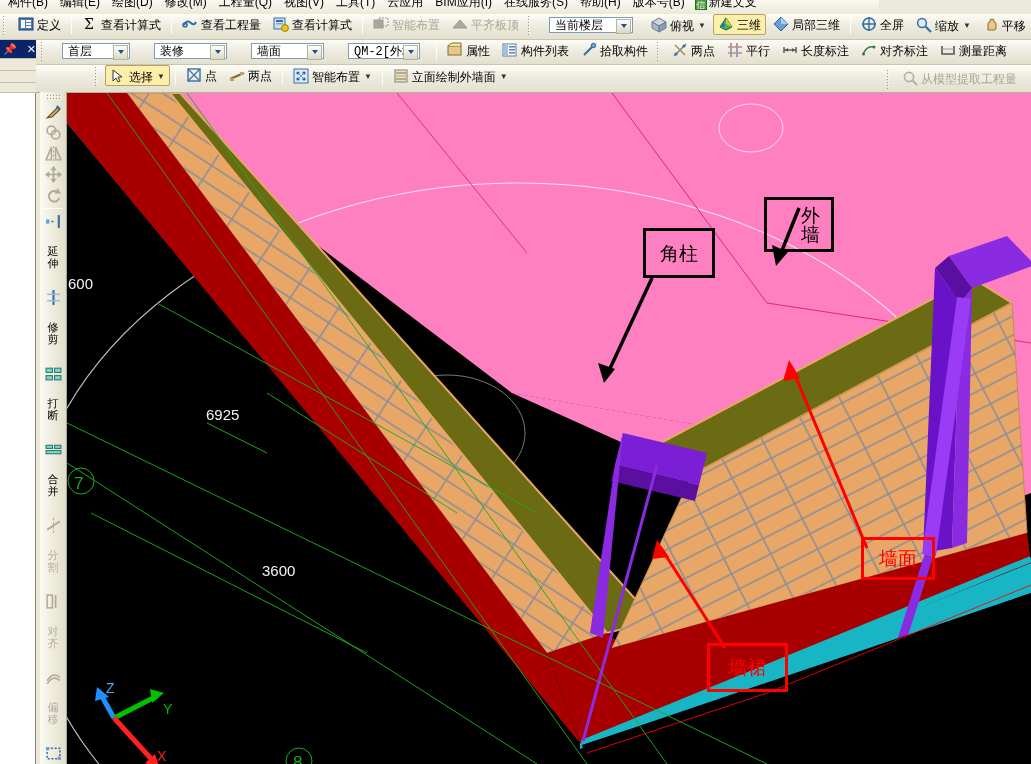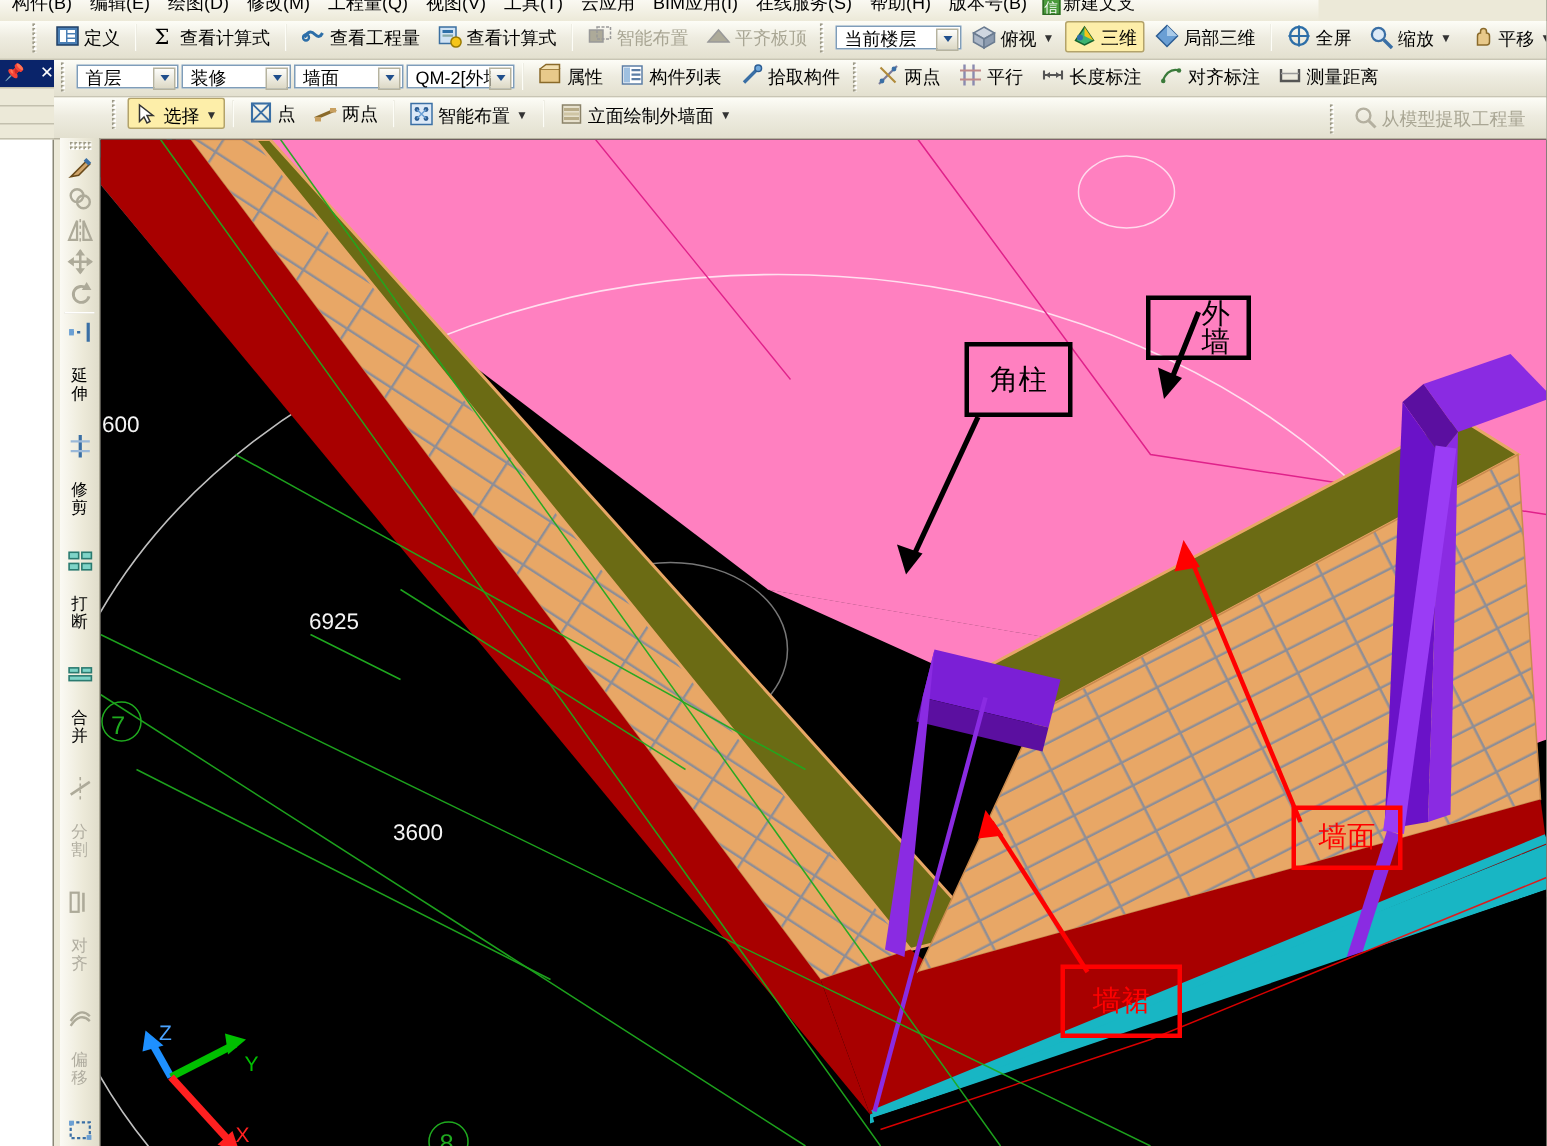--- a/index.html
+++ b/index.html
@@ -33,23 +33,23 @@
     border:1px solid #2e6b24;
   }
 
   
   .toolbar {
     position: absolute; left: 0; width: 1031px;
     background: linear-gradient(to bottom,#fdfdf7 0%, #eeece0 45%, #e3e0cf 100%);
     border-bottom: 1px solid #c8c5b4;
     white-space: nowrap; overflow: hidden;
   }
-  .tb1 { top: 14px; height: 26px; padding-left: 19px; }
+  .tb1 { top: 14px; height: 26px; }
   .tb2 { top: 40px; height: 25px; }
-  .tb3 { top: 65px; height: 28px; border-bottom: 1px solid #b5b29f; }
+  .tb3 { top: 65px; height: 28px; border-bottom: 1px solid #b5b29f; padding-left: 20px; }
 
   .grip {
     display:inline-block; width: 7px; height: 20px; vertical-align: middle;
     margin: 0 3px 0 2px;
     background-image: radial-gradient(#ffffff 40%, transparent 41%), radial-gradient(#9d9a88 40%, transparent 41%);
     background-size: 3px 3px, 3px 3px;
     background-position: 1px 1px, 0px 0px;
     background-repeat: repeat-y, repeat-y;
   }
   .tbsep { display:inline-block; width:1px; height:18px; background:#c6c3b0; vertical-align: middle; margin: 0 4px;
@@ -60,21 +60,21 @@
     border: 1px solid transparent; border-radius: 2px;
   }
   .tbtn.pressed { border:1px solid #b3a36a; background:#fdeea9; }
   .tbtn.disabled { color: #a9a694; }
   .tbtn .ic { display:inline-block; width:16px; height:16px; vertical-align:-3px; margin-right:3px; }
   .caret { display:inline-block; margin-left:4px; font-size:8px; vertical-align:2px; color:#333; }
 
   
   .combo {
     display:inline-block; vertical-align: middle; height:16px; background:#fff;
-    border:1px solid #7f9db9; margin: 0 1px; position:relative; font-size:12px;
+    border:1px solid #7f9db9; margin: 0 12px; position:relative; font-size:12px;font-family:Liberation Mono, monospace;
   }
   .combo .cv { display:inline-block; padding:0 18px 0 5px; line-height:17px; color:#000;
                overflow:hidden; white-space:nowrap; }
   .combo .cb {
     position:absolute; right:1px; top:1px; width:15px; height:15px;
     background: linear-gradient(to bottom,#fdfdfb,#dcd8c4);
     border:1px solid #b6b39f; display:flex; align-items:center; justify-content:center;
   }
   .combo .cb i { border-left:3px solid transparent; border-right:3px solid transparent;
                  border-top:4px solid #1f4e8c; font-style:normal; display:block; }
@@ -497,30 +497,30 @@
     </svg>
 
     <div style="position:absolute;left:39px;top:587px;color:#4aa3ff;font-size:14px">Z</div>
     <div style="position:absolute;left:96px;top:608px;color:#00c000;font-size:14px">Y</div>
     <div style="position:absolute;left:90px;top:655px;color:#ff2020;font-size:14px">X</div>
 
     <div id="vp-overlay">
         <div class="callout" style="left: 552px; top: 135px; width: 72px; height: 50px; margin-left: 24px;">
           <span>角柱</span>
         </div>
-        <div class="callout" style="left: 697px; top: 104px; width: 70px; height: 43px; padding-left: 34px;">
+        <div class="callout" style="left: 697px; top: 104px; width: 70px; height: 55px; padding-left: 34px;">
           <span>外墙</span>
         </div>
         <div class="callout red" style="left: 794px; top: 444px; width: 74px; height: 43px;">
           <span>墙面</span>
         </div>
         <div class="callout red" style="left: 640px; top: 550px; width: 81px; height: 49px;">
           <span>墙裙</span>
         </div>
         <div class="dimtext" style="left: 1px; top: 182px;">600</div>
         <div class="dimtext" style="left: 139px; top: 313px;">6925</div>
-        <div class="dimtext" style="left: 195px; top: 454px;">3600</div>
+        <div class="dimtext" style="left: 195px; top: 469px;">3600</div>
         <div class="gridlabel" style="left: 7px; top: 381px;">7</div>
         <div class="gridlabel" style="left: 226px; top: 660px;">8</div>
       </div>
   </div>
 
 </div>
 
 </body></html>

